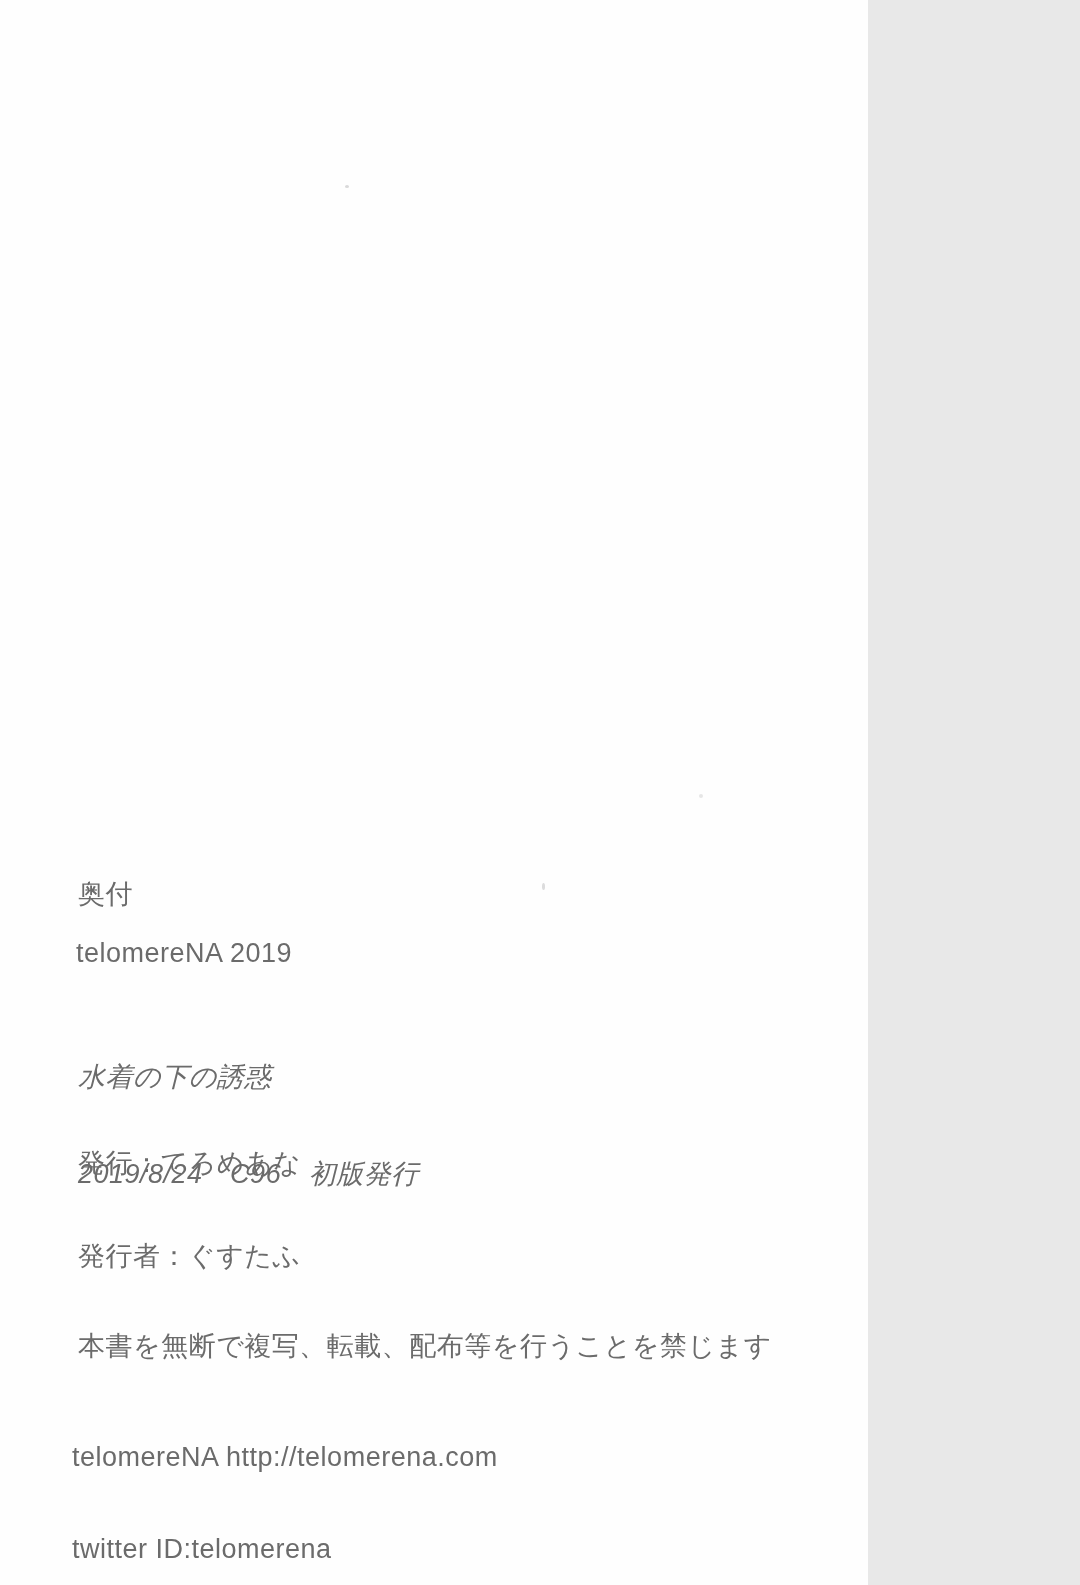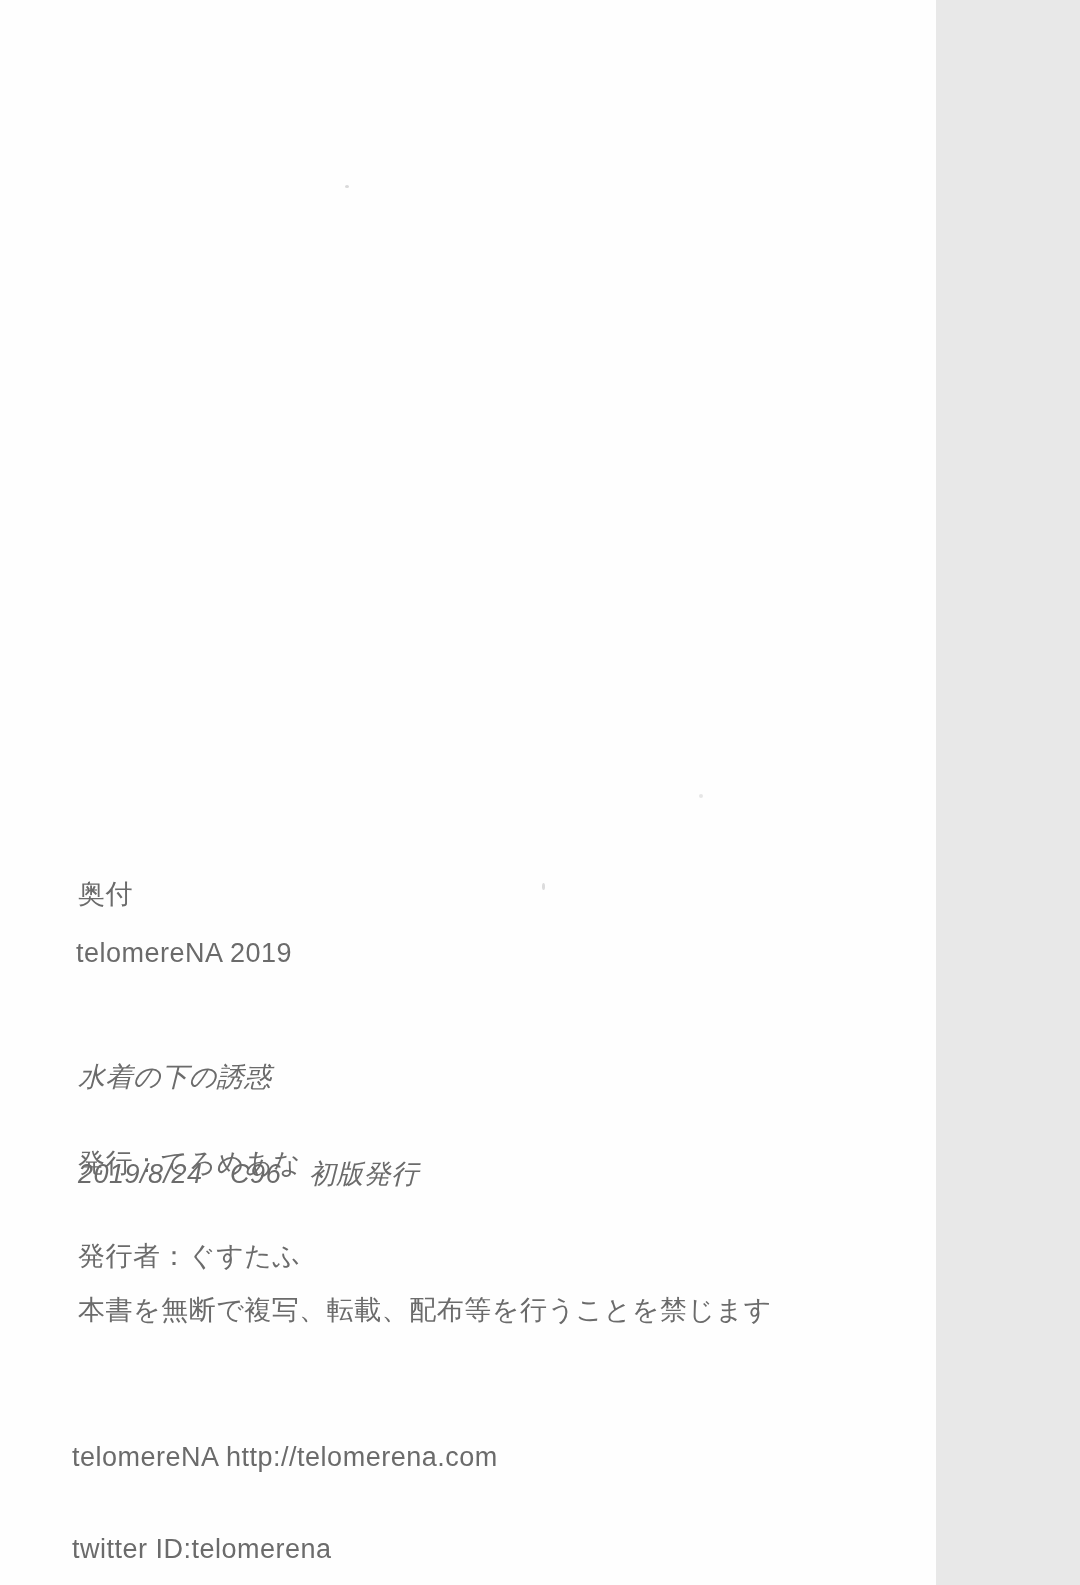--- a/index.html
+++ b/index.html
@@ -2,21 +2,21 @@
 <html lang="ja"><head>
 <meta charset="utf-8">
 <style>
   html, body {
     margin: 0;
     padding: 0;
     background: #e8e8e8;
   }
   .page {
     position: relative;
-    width: 936px;
+    width: 868px;
     height: 1585px;
     background: #fefefe;
     overflow: hidden;
     font-family: "Liberation Sans", "DejaVu Sans", sans-serif;
     color: #6b6b6b;
   }
   .line {
     position: absolute;
     font-size: 27px;
     letter-spacing: 0.5px;
@@ -34,21 +34,21 @@
   .colophon-label { left: 78px; top: 876px; }
   .circle-year    { left: 76px; top: 938px; }
 
   .title-block    { left: 78px; top: 998px; }
   .title-block div { line-height: 35px; font-style: italic; }
 
   .pub-block      { left: 78px; top: 1086px; }
   .pub-block div  { line-height: 30.5px; }
 
   .notice-block   { left: 78px; top: 1233px; }
-  .notice-block div { line-height: 31.5px; }
+  .notice-block div { line-height: 31.5px; margin-top: 36px; }
 
   .footer-block   { left: 72px; top: 1381px; }
   .footer-block div { line-height: 29.5px; }
 
   
   .speck {
     position: absolute;
     background: #b9b9bb;
     border-radius: 50%;
     opacity: 0.55;

